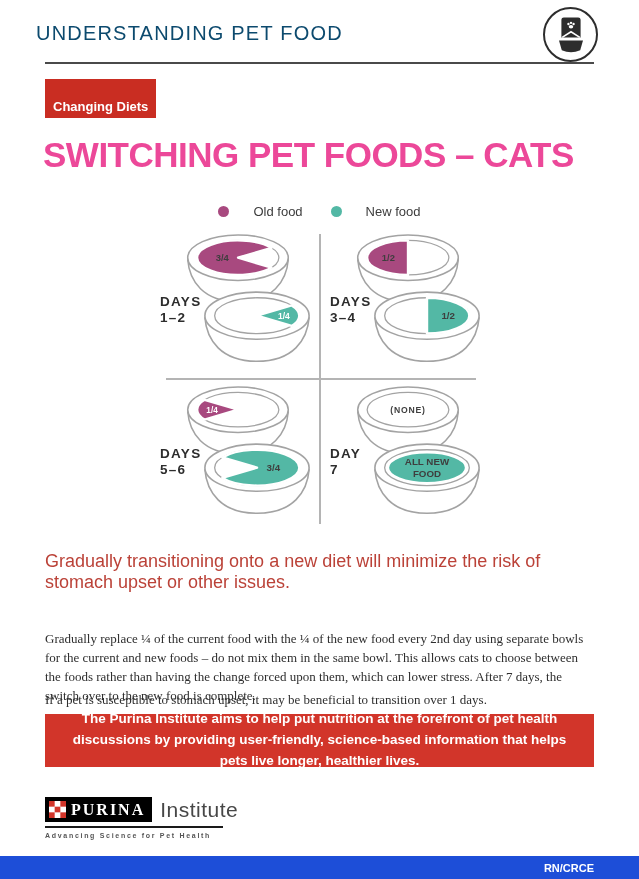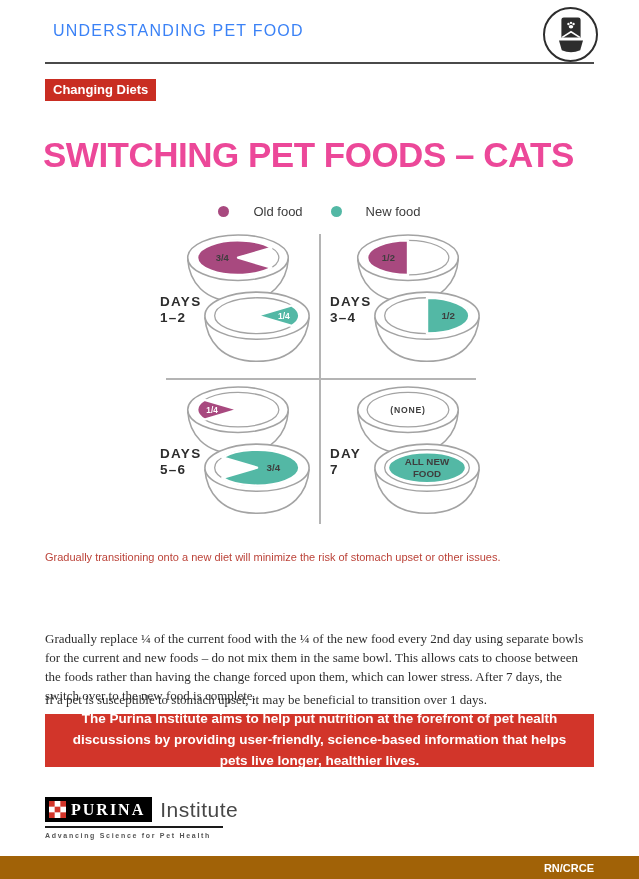--- a/index.html
+++ b/index.html
@@ -4,28 +4,28 @@
 <style>
   * { margin:0; padding:0; box-sizing:border-box; }
   html,body { background:#e8e8e8; }
   .page {
     position:relative; width:639px; height:879px; background:#ffffff;
     font-family:"Liberation Sans", sans-serif; overflow:hidden; margin:0 auto;
   }
   .abs { position:absolute; }
 
   
-  .kicker { left:53px; top:22px; font-size:16px; letter-spacing:1.2px; color:#3b82f6; }
+  .kicker { left:36px; top:22px; font-size:20px; letter-spacing:1.2px; color:#0c4a6e; }
   .hdr-icon-wrap { left:543px; top:7px; width:55px; height:55px; border:2.5px solid #2d2d2d;
     border-radius:50%; display:flex; align-items:center; justify-content:center; }
   .hdr-rule { left:45px; top:62px; width:549px; height:2px; background:#4a4a4a; }
 
   
   .badge { left:45px; top:79px; background:#c92d22; color:#fff; font-size:13px; font-weight:700;
-    padding:3px 8px 4px 8px; }
+    padding:20px 8px 4px 8px; }
 
   
   .title { left:43px; top:119px; width:560px; font-size:35px; font-weight:800; color:#ec4899;
     letter-spacing:-0.5px;margin-top:16px; }
 
   
   .legend { left:0; top:204px; width:639px; display:flex; justify-content:center; gap:28px; }
   .legend-item { display:flex; align-items:center; gap:24px; }
   .legend-dot { width:11px; height:11px; border-radius:50%; }
   .legend-dot.old { background:#a8497f; }
@@ -48,21 +48,21 @@
   .bowl-inner { stroke-width:1.6; }
   .food { stroke:#ffffff; stroke-width:3; stroke-linejoin:round; }
   .food.old { fill:#a8497f; }
   .food.new { fill:#53b8a5; }
   .food-label { font-family:"Liberation Sans", sans-serif; font-weight:700; font-size:12px;
     fill:#3e3e3e; text-anchor:middle; }
   .food-label.small { font-size:10.5px; fill:#ffffff; }
   .food-label.none { font-size:11px; letter-spacing:1px; }
 
   
-  .highlight { left:45px; top:551px; width:549px; font-size:11px; color:#bb4238; }
+  .highlight { left:45px; top:551px; width:549px; font-size:18px; color:#bb4238; }
   .para { left:45px; width:549px; font-family:"Liberation Serif", serif; font-size:13px;
     line-height:1.45; color:#2e2e2e; }
   .p1 { top:588px; } .p2 { top:630px; } .p3 { top:691px; }
 
   
   .callout { left:45px; top:714px; width:549px; height:53px; background:#d2352a;
     display:flex; align-items:center; justify-content:center; padding:0 26px; }
   .callout-text { color:#ffffff; font-size:13.5px; font-weight:700; text-align:center;
     line-height:1.55; }
 
@@ -71,21 +71,21 @@
   .logo-row { display:flex; align-items:center; }
   .logo-black-box { display:inline-flex; align-items:center; background:#000000;
     padding:3px 7px 3px 4px; height:25px; }
   .logo-wordmark { font-family:"Liberation Serif", serif; font-weight:700; font-size:16px;
     color:#ffffff; letter-spacing:2px; margin-left:5px; }
   .logo-suffix { font-size:21px; color:#474747; letter-spacing:0.5px; margin-left:8px; }
   .logo-rule { width:178px; height:1.5px; background:#1a1a1a; margin-top:4px; }
   .tagline { margin-top:4px; font-size:7px; font-weight:700; letter-spacing:1.7px; color:#555555; }
 
   
-  .bottom-bar { left:0; top:856px; width:639px; height:23px; background:#a16207;
+  .bottom-bar { left:0; top:856px; width:639px; height:23px; background:#1d4ed8;
     display:flex; align-items:center; justify-content:flex-end; padding-right:45px; }
   .doc-code { color:#ffffff; font-size:11px; font-weight:700; }
 </style>
 </head>
 <body>
 
 <div class="page">
 
   <div class="abs kicker">UNDERSTANDING PET FOOD</div>
   <div class="abs hdr-icon-wrap">

